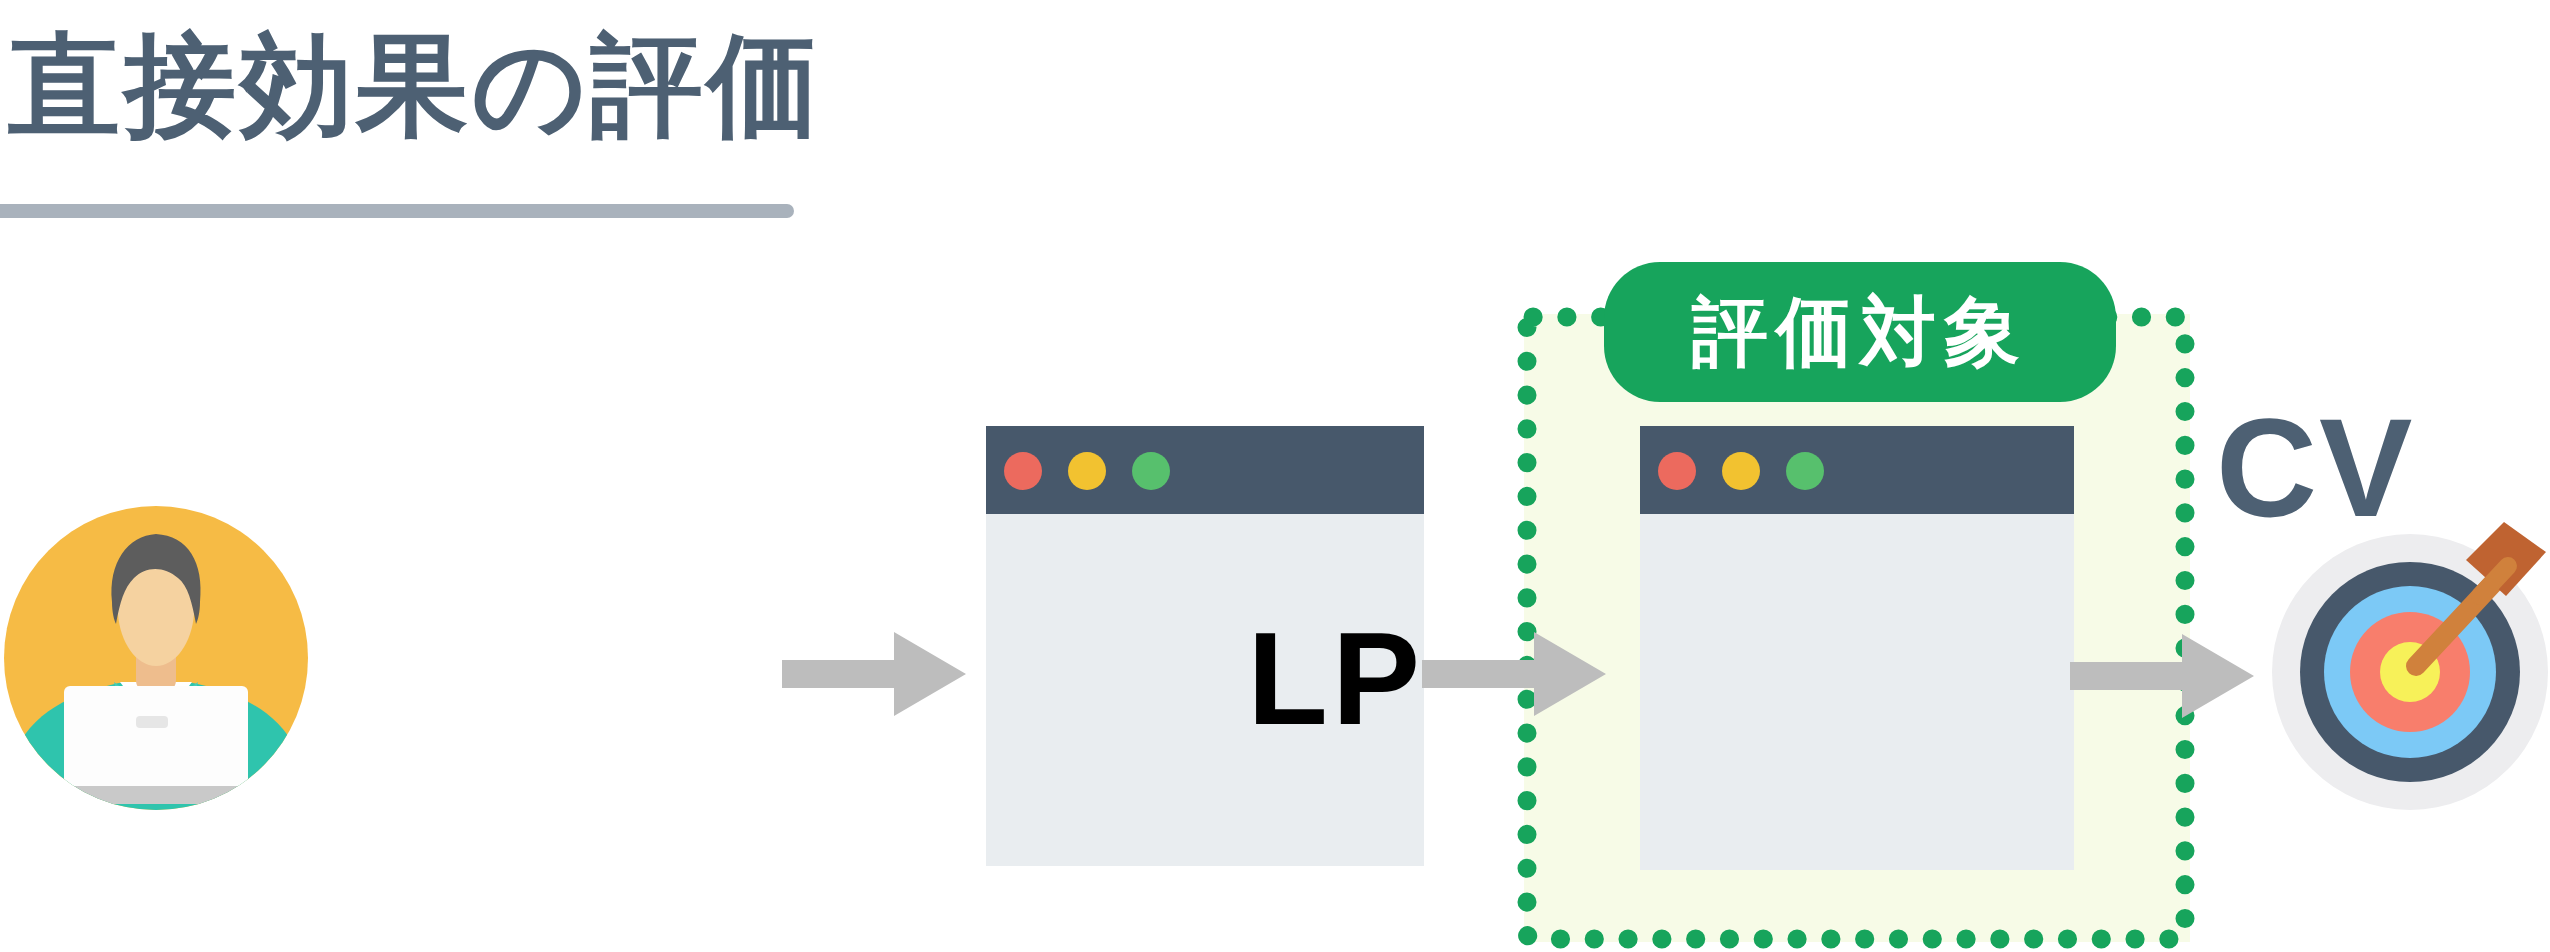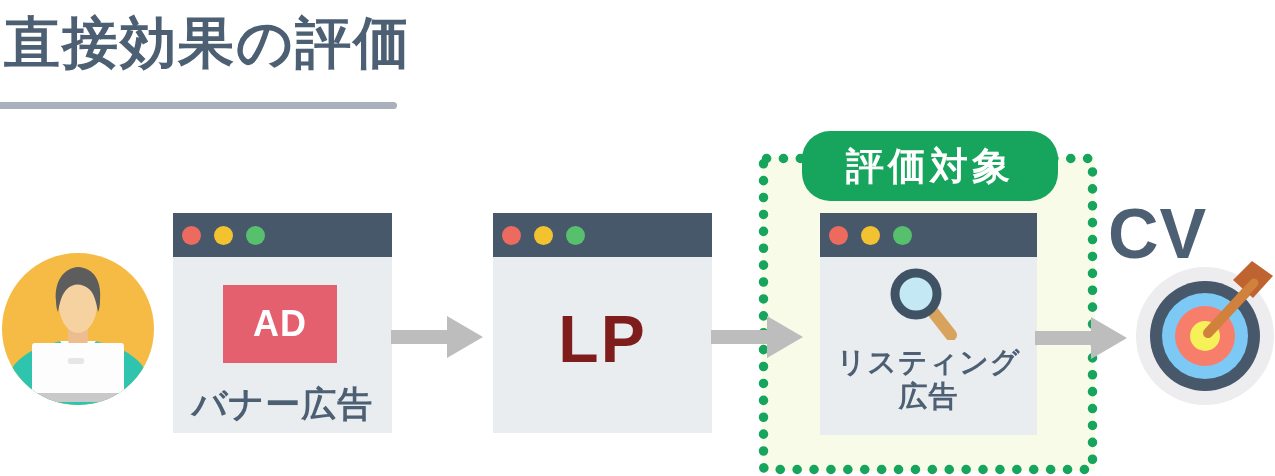--- a/index.html
+++ b/index.html
@@ -35,22 +35,22 @@
     position:absolute;left:50px;top:28px;width:114px;height:78px;
     background:#e5606e;display:flex;align-items:center;justify-content:center;
     color:#fff;font-size:36px;font-weight:bold;letter-spacing:1px;
   }
   .banner-caption{
     position:absolute;left:0;top:124px;width:100%;text-align:center;
     font-size:35px;font-weight:bold;color:#4d6073;letter-spacing:1px;
   }
   
   .lp-caption{
-    position:absolute;left:0;top:44px;width:100%;text-align:center;
-    font-size:66px;font-weight:bold;color:#7f1d1d;letter-spacing:2px;
+    position:absolute;left:0;top:44px;width:100%;text-align:right;
+    font-size:66px;font-weight:bold;color:#000000;letter-spacing:2px;
   }
   
   .win3{width:217px;height:222px;}
   .magnifier{position:absolute;left:65px;top:3px;}
   .listing-caption{
     position:absolute;left:0;top:88px;width:100%;text-align:center;
     font-size:29px;font-weight:bold;color:#4d6073;line-height:1.18;
     letter-spacing:1px;
   }
   
@@ -96,31 +96,20 @@
       <polygon points="97,88 76,104 90,116" fill="#45cdb8"></polygon>
       <rect x="66" y="62" width="20" height="32" rx="7" fill="#eebd8d"></rect>
       <path d="M76,26 C92,26 96,40 95,54 C94,68 86,80 76,80 C66,80 58,68 57,54 C56,40 60,26 76,26 Z" fill="#f5d2a0"></path>
       <path d="M54,48 C52,28 62,15 76,14 C92,15 100,28 98,48 C98,53 97,57 96,59 C94,48 92,40 87,36 C80,30 71,30 65,36 C60,41 58,48 56,59 C55,57 54,53 54,48 Z" fill="#5d5d5d"></path>
       <rect x="30" y="90" width="92" height="50" rx="3" fill="#fdfdfd"></rect>
       <rect x="66" y="105" width="16" height="6" rx="2" fill="#e6e6e6"></rect>
       <rect x="28" y="140" width="96" height="9" rx="3" fill="#c9c9c9"></rect>
     </g>
   </svg>
 
-  <div class="browser-window" style="left:173px;top:213px;">
-    <div class="bw-header">
-      <span class="bw-dot dot-red"></span>
-      <span class="bw-dot dot-yellow"></span>
-      <span class="bw-dot dot-green"></span>
-    </div>
-    <div class="bw-body">
-      <div class="ad-box">AD</div>
-      <div class="banner-caption">バナー広告</div>
-    </div>
-  </div>
 
   <svg class="abs flow-arrow" style="left:391px;top:316px;" width="92" height="42" viewBox="0 0 92 42">
     <polygon points="0,14 56,14 56,0 92,21 56,42 56,28 0,28" fill="#bdbdbd"></polygon>
   </svg>
 
   <div class="browser-window" style="left:493px;top:213px;">
     <div class="bw-header">
       <span class="bw-dot dot-red"></span>
       <span class="bw-dot dot-yellow"></span>
       <span class="bw-dot dot-green"></span>
@@ -139,30 +128,20 @@
     <rect x="9.5" y="9.5" width="329" height="311" rx="3" fill="none" stroke="#17a45c" stroke-width="9.5" stroke-linecap="round" stroke-dasharray="0.1 16.8"></rect>
   </svg>
   <div class="abs eval-badge">評価対象</div>
 
   <div class="browser-window win3" style="left:820px;top:213px;">
     <div class="bw-header">
       <span class="bw-dot dot-red"></span>
       <span class="bw-dot dot-yellow"></span>
       <span class="bw-dot dot-green"></span>
     </div>
-    <div class="bw-body">
-      <svg class="magnifier" width="80" height="80" viewBox="0 0 80 80">
-        <line x1="48" y1="52" x2="66" y2="75" stroke="#d8a35c" stroke-width="12" stroke-linecap="round"></line>
-        <circle cx="31" cy="34" r="21" fill="#c4e9f5" stroke="#3f5364" stroke-width="9"></circle>
-      </svg>
-      <div class="listing-caption">
-        <div>リスティング</div>
-        <div>広告</div>
-      </div>
-    </div>
   </div>
 
   <svg class="abs flow-arrow" style="left:1035px;top:317px;" width="92" height="42" viewBox="0 0 92 42">
     <polygon points="0,14 56,14 56,0 92,21 56,42 56,28 0,28" fill="#bdbdbd"></polygon>
   </svg>
 
   <div class="abs cv-label">CV</div>
   <svg class="abs dartboard" width="150" height="150" viewBox="0 0 150 150">
     <circle cx="75" cy="75" r="69" fill="#ededef"></circle>
     <circle cx="75" cy="75" r="55" fill="#47586b"></circle>

